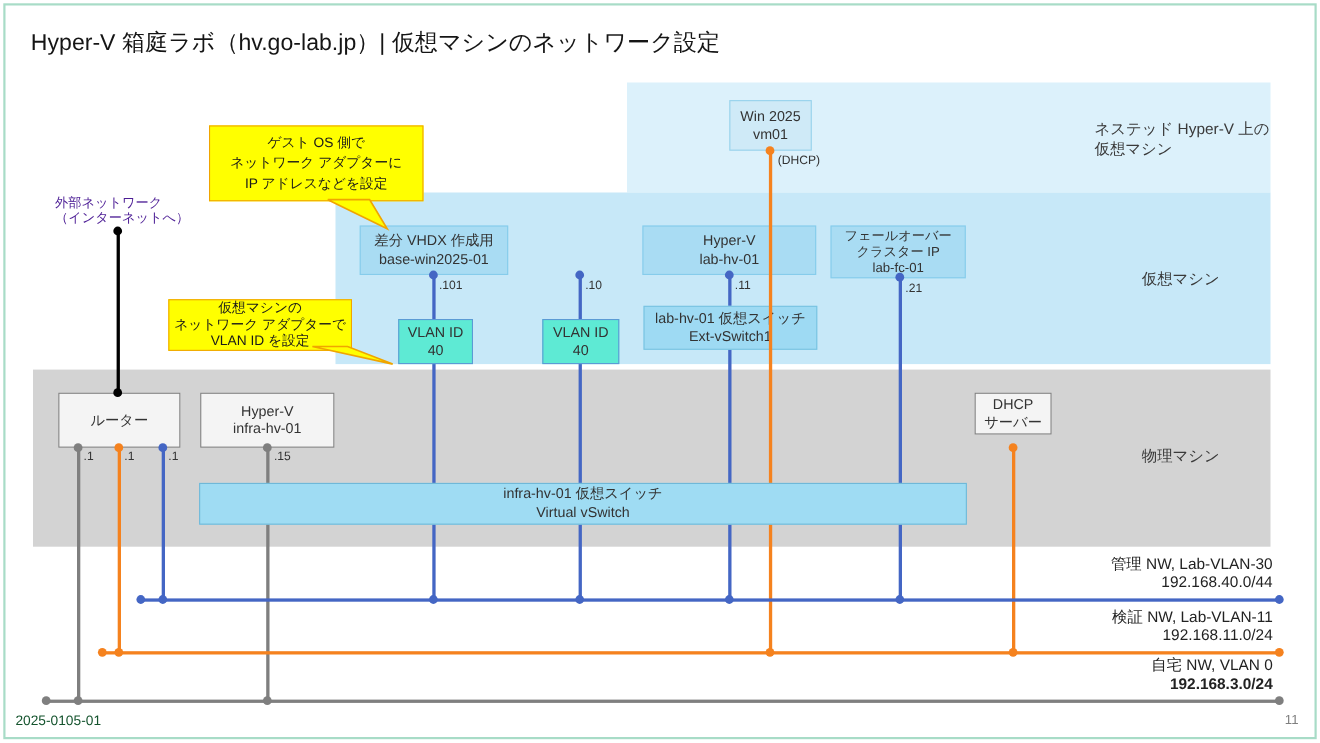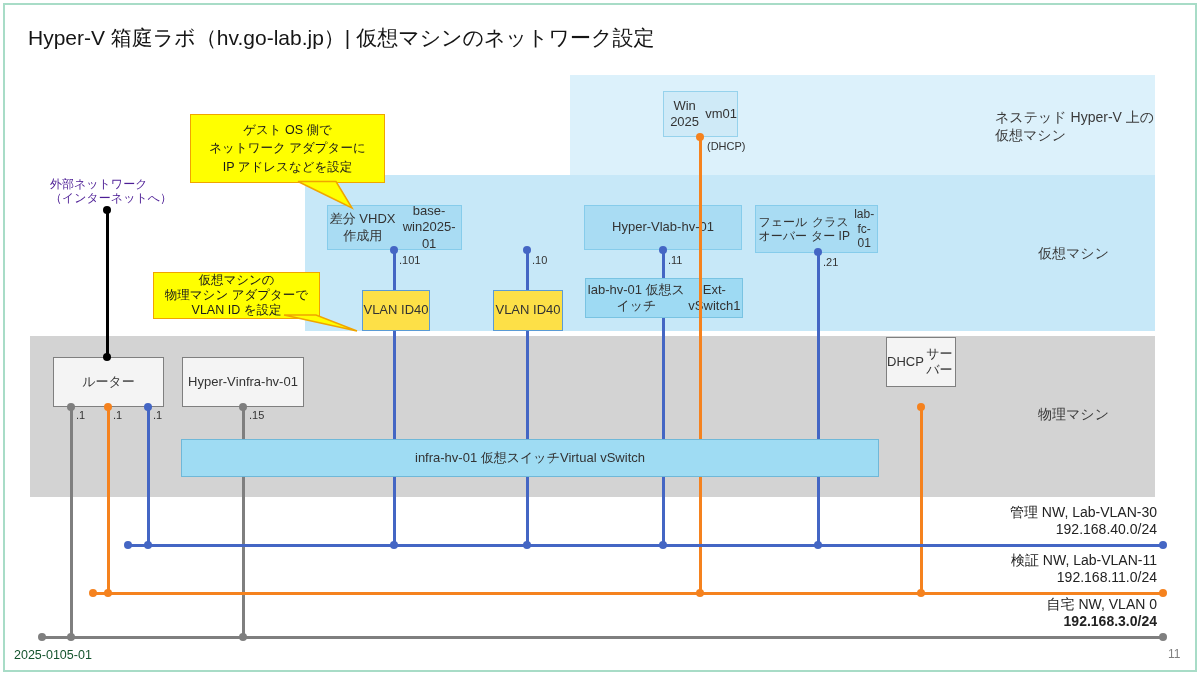--- a/index.html
+++ b/index.html
@@ -6,25 +6,25 @@
   #slide{
     position:relative;width:1200px;height:675px;background:#ffffff;
     font-family:"Liberation Sans","DejaVu Sans",sans-serif;color:#333;
     overflow:hidden;
   }
   #frame{position:absolute;left:3px;top:3px;right:3px;bottom:3px;border:2px solid #a8dcc7;pointer-events:none;}
   .band{position:absolute;}
   .v{position:absolute;width:3px;}
   .h{position:absolute;height:3px;}
   .dot{position:absolute;width:8px;height:8px;border-radius:50%;}
-  .box{position:absolute;display:flex;flex-direction:row;align-items:center;justify-content:center;
+  .box{position:absolute;display:flex;flex-direction:column;align-items:center;justify-content:center;
        text-align:center;line-height:1.25;font-size:13px;color:#333;box-sizing:border-box;}
   .bluebox{background:#a9dcf3;border:1.5px solid #86cceb;}
   .graybox{background:#f4f4f4;border:1.5px solid #7f7f7f;}
-  .vlanbox{background:#fde047;border:1.5px solid #5b9bd5;}
+  .vlanbox{background:#5eead4;border:1.5px solid #5b9bd5;}
   .lbl{position:absolute;font-size:11px;color:#333;white-space:nowrap;}
   .zone-lbl{position:absolute;font-size:14px;color:#3a3a3a;text-align:left;white-space:nowrap;}
   .callout{position:absolute;background:#ffff00;border:1.5px solid #f0a500;
            text-align:center;font-size:12.5px;line-height:1.45;color:#1a1a1a;
            display:flex;flex-direction:column;justify-content:center;box-sizing:border-box;}
   .netlbl{position:absolute;right:43px;text-align:right;font-size:14px;line-height:17px;color:#222;white-space:nowrap;}
   svg.tail{position:absolute;overflow:visible;}
 </style>
 </head>
 <body>
@@ -90,21 +90,21 @@
     <span>lab-hv-01 仮想スイッチ</span>
     <span>Ext-vSwitch1</span>
   </div>
   <div class="box graybox" style="left:53px;top:357px;width:111px;height:50px;">
     <span>ルーター</span>
   </div>
   <div class="box graybox" style="left:182px;top:357px;width:122px;height:50px;">
     <span>Hyper-V</span>
     <span>infra-hv-01</span>
   </div>
-  <div class="box graybox" style="left:886px;top:337px;width:70px;height:50px;">
+  <div class="box graybox" style="left:886px;top:357px;width:70px;height:38px;">
     <span>DHCP</span>
     <span>サーバー</span>
   </div>
 
   <div class="v" style="left:699px;top:137px;height:456px;background:#f5821e;"></div>
 
   <div class="box" style="left:181px;top:439px;width:698px;height:38px;background:#9fdcf3;border:1.5px solid #6fb8d8;line-height:1.3;">
     <span>infra-hv-01 仮想スイッチ</span>
     <span>Virtual vSwitch</span>
   </div>
@@ -147,42 +147,42 @@
   <div class="lbl" style="left:153px;top:409px;">.1</div>
   <div class="lbl" style="left:249px;top:409px;">.15</div>
   <div class="lbl" style="left:399px;top:254px;">.101</div>
   <div class="lbl" style="left:532px;top:254px;">.10</div>
   <div class="lbl" style="left:668px;top:254px;">.11</div>
   <div class="lbl" style="left:823px;top:256px;">.21</div>
   <div class="lbl" style="left:707px;top:140px;">(DHCP)</div>
 
   <div class="netlbl" style="top:504px;">
     <span style="display:block;">管理 NW, Lab-VLAN-30</span>
-    <span style="display:block;">192.168.40.0/24</span>
+    <span style="display:block;">192.168.40.0/44</span>
   </div>
   <div class="netlbl" style="top:552px;">
     <span style="display:block;">検証 NW, Lab-VLAN-11</span>
     <span style="display:block;">192.168.11.0/24</span>
   </div>
   <div class="netlbl" style="top:596px;">
     <span style="display:block;">自宅 NW, VLAN 0</span>
     <span style="display:block;font-weight:bold;">192.168.3.0/24</span>
   </div>
 
   <div class="callout" style="left:190px;top:114px;width:195px;height:69px;">
     <span>ゲスト OS 側で</span>
     <span>ネットワーク アダプターに</span>
     <span>IP アドレスなどを設定</span>
   </div>
   <svg class="tail" style="left:0;top:0;width:1200px;height:675px;" viewBox="0 0 1200 675">
     <polygon points="298,181.5 336,181.5 352,208" fill="#ffff00" stroke="#f0a500" stroke-width="1.5"></polygon>
   </svg>
   <div class="callout" style="left:153px;top:272px;width:167px;height:47px;line-height:1.18;">
     <span>仮想マシンの</span>
-    <span>物理マシン アダプターで</span>
+    <span>ネットワーク アダプターで</span>
     <span>VLAN ID を設定</span>
   </div>
   <svg class="tail" style="left:0;top:0;width:1200px;height:675px;" viewBox="0 0 1200 675">
     <polygon points="284,315 316,315 357,331" fill="#ffff00" stroke="#f0a500" stroke-width="1.5"></polygon>
   </svg>
 
   <div style="position:absolute;left:14px;top:648px;font-size:12.5px;color:#14532d;">2025-0105-01</div>
   <div style="position:absolute;left:1168px;top:647px;font-size:12px;color:#7f7f7f;">11</div>
 </div>
 

